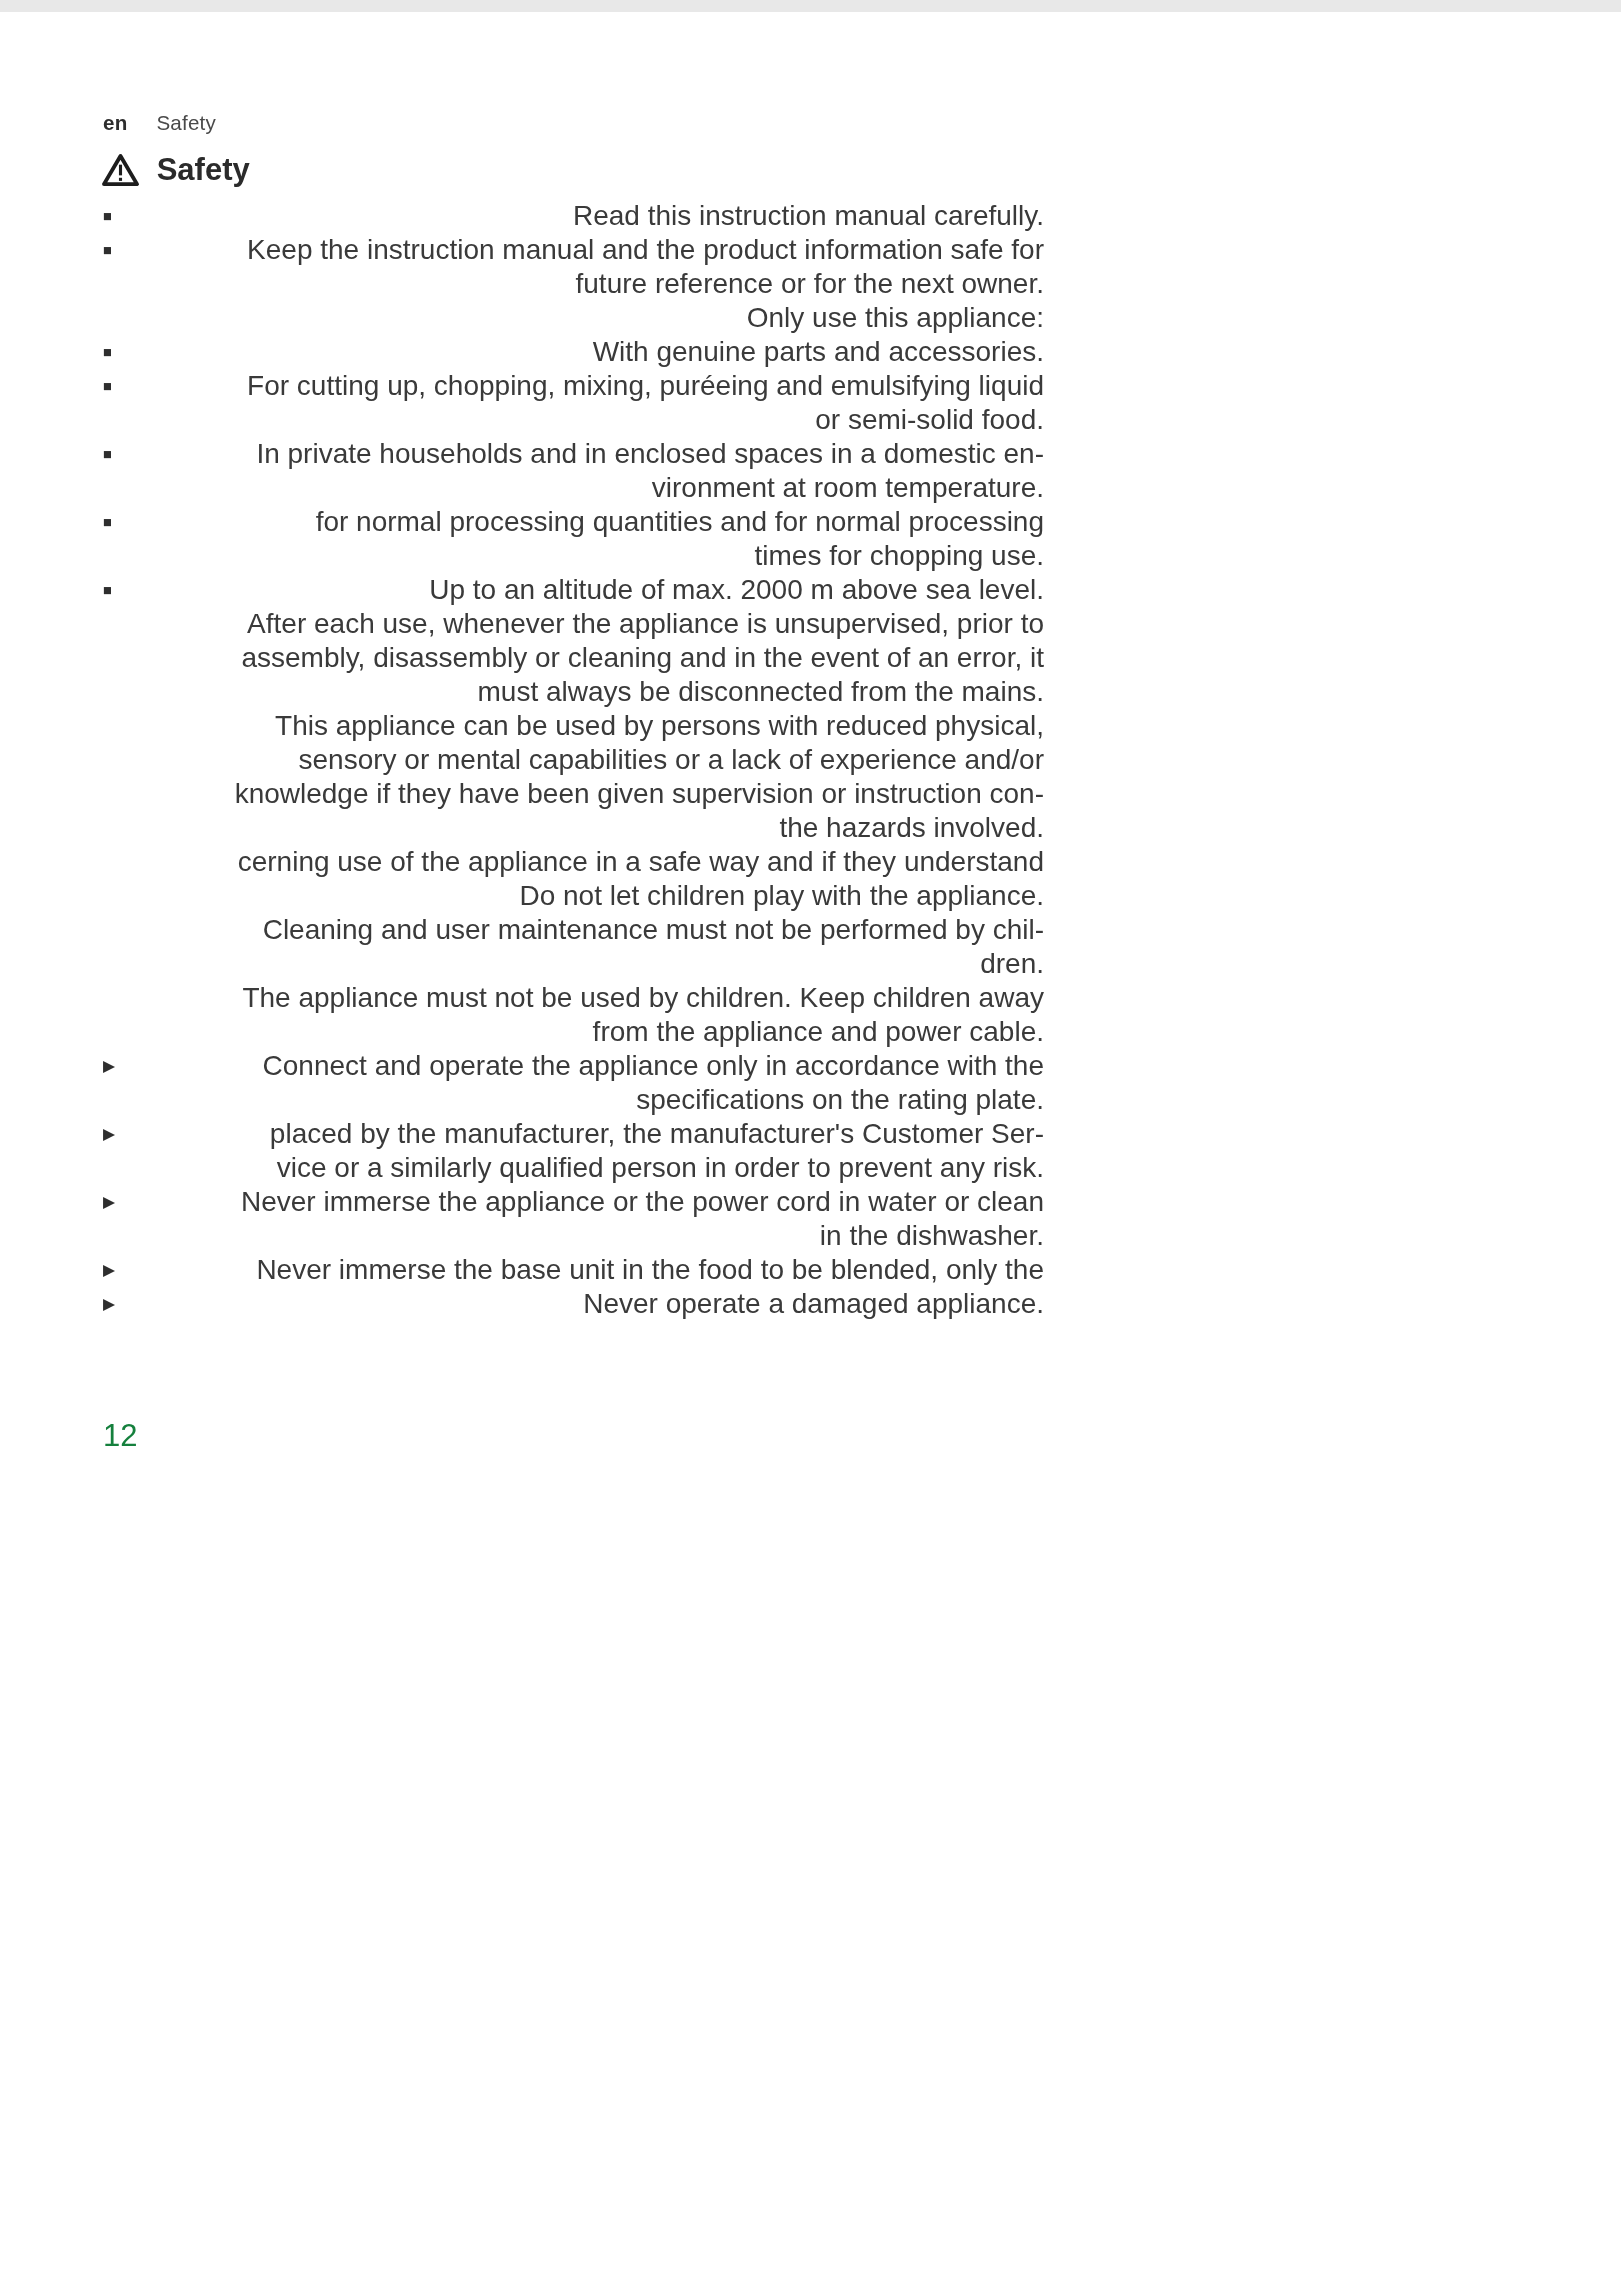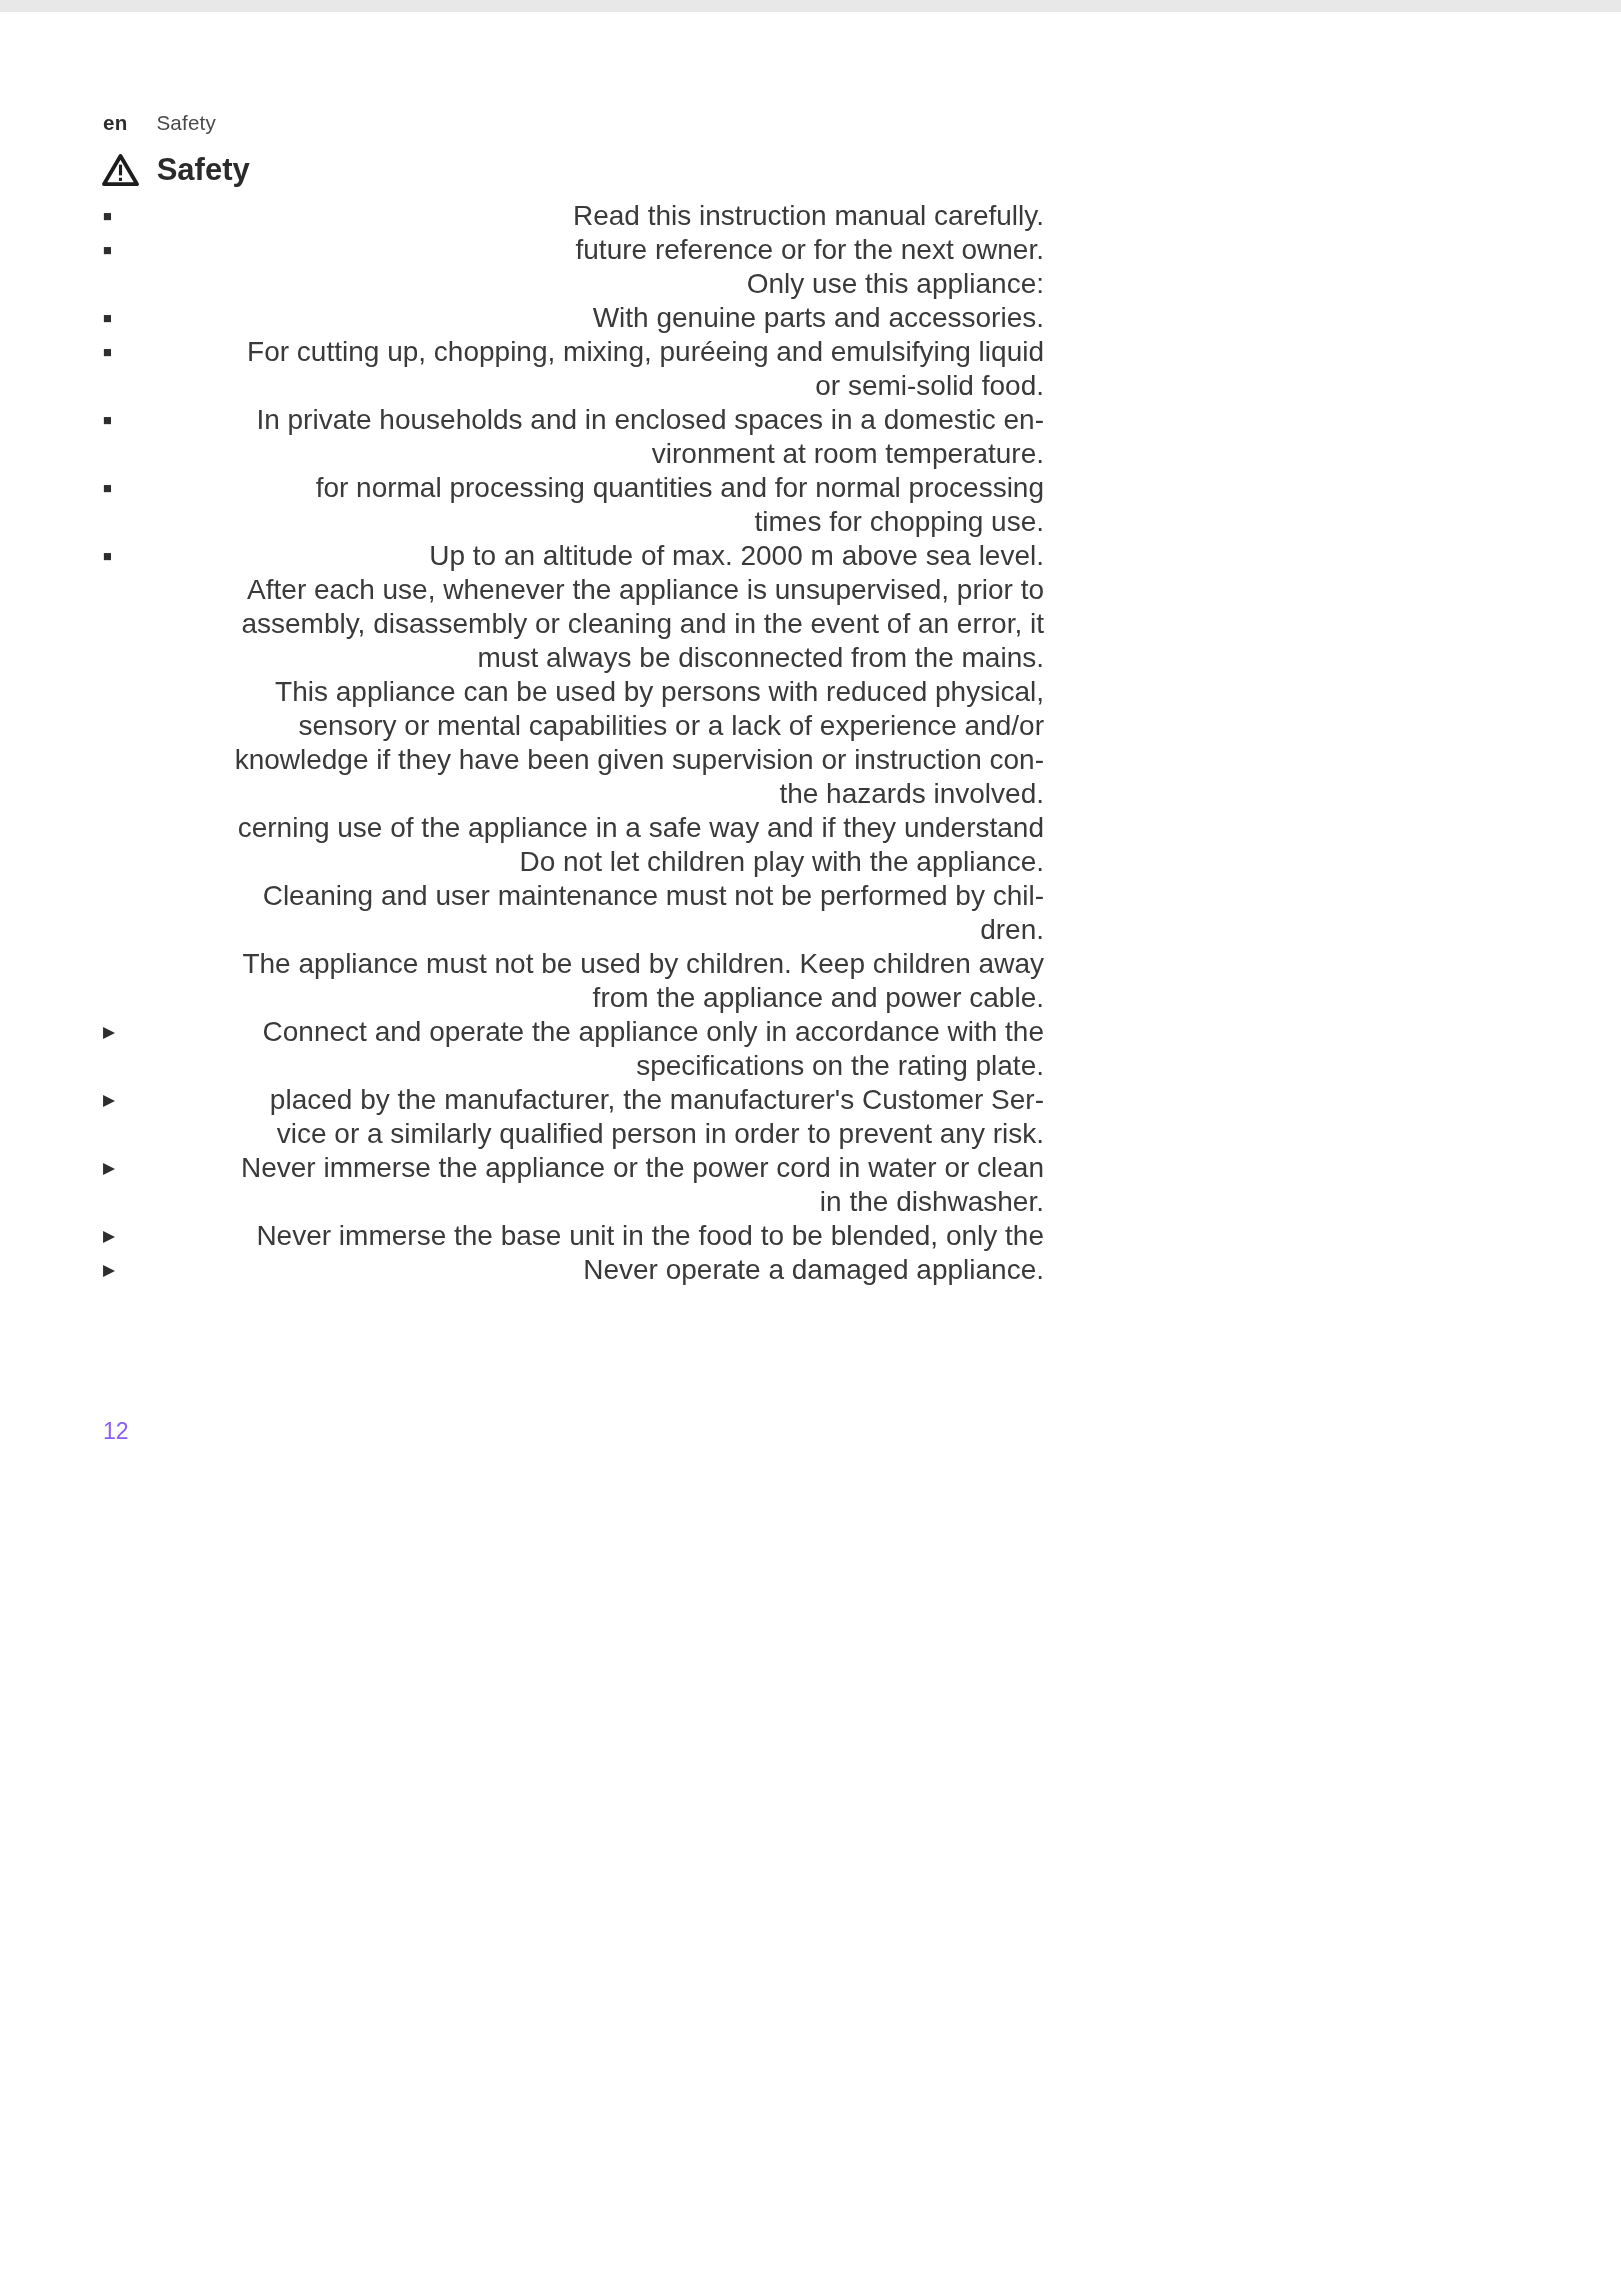--- a/index.html
+++ b/index.html
@@ -59,22 +59,22 @@
     color: #2e2e2e;
   }
   .marker.square { font-size: 14.7px; }
   .marker.arrow  { font-size: 15.7px; }
   .lines { flex: 1 1 auto; }
   .line { white-space: nowrap; text-align: right; }
   .page-number {
     position: absolute;
     left: 103px;
     top: 1406px;
-    font-size: 23px;
-    color: #8b5cf6;
+    font-size: 31px;
+    color: #15803d;
   }
 </style>
 </head>
 <body>
 
 <div class="page">
 
   <div class="running-header">
     <span class="lang">en</span><span class="section">Safety</span>
   </div>
@@ -93,20 +93,21 @@
   <div class="content">
       <div class="block square">
         <span class="marker square">■</span>
         <div class="lines">
           <div class="line">Read this instruction manual carefully.</div>
         </div>
       </div>
       <div class="block square">
         <span class="marker square">■</span>
         <div class="lines">
+          <div class="line">Keep the instruction manual and the product information safe for</div>
           <div class="line">future reference or for the next owner.</div>
         </div>
       </div>
       <div class="block para">
         <div class="lines">
           <div class="line">Only use this appliance:</div>
         </div>
       </div>
       <div class="block square">
         <span class="marker square">■</span>

